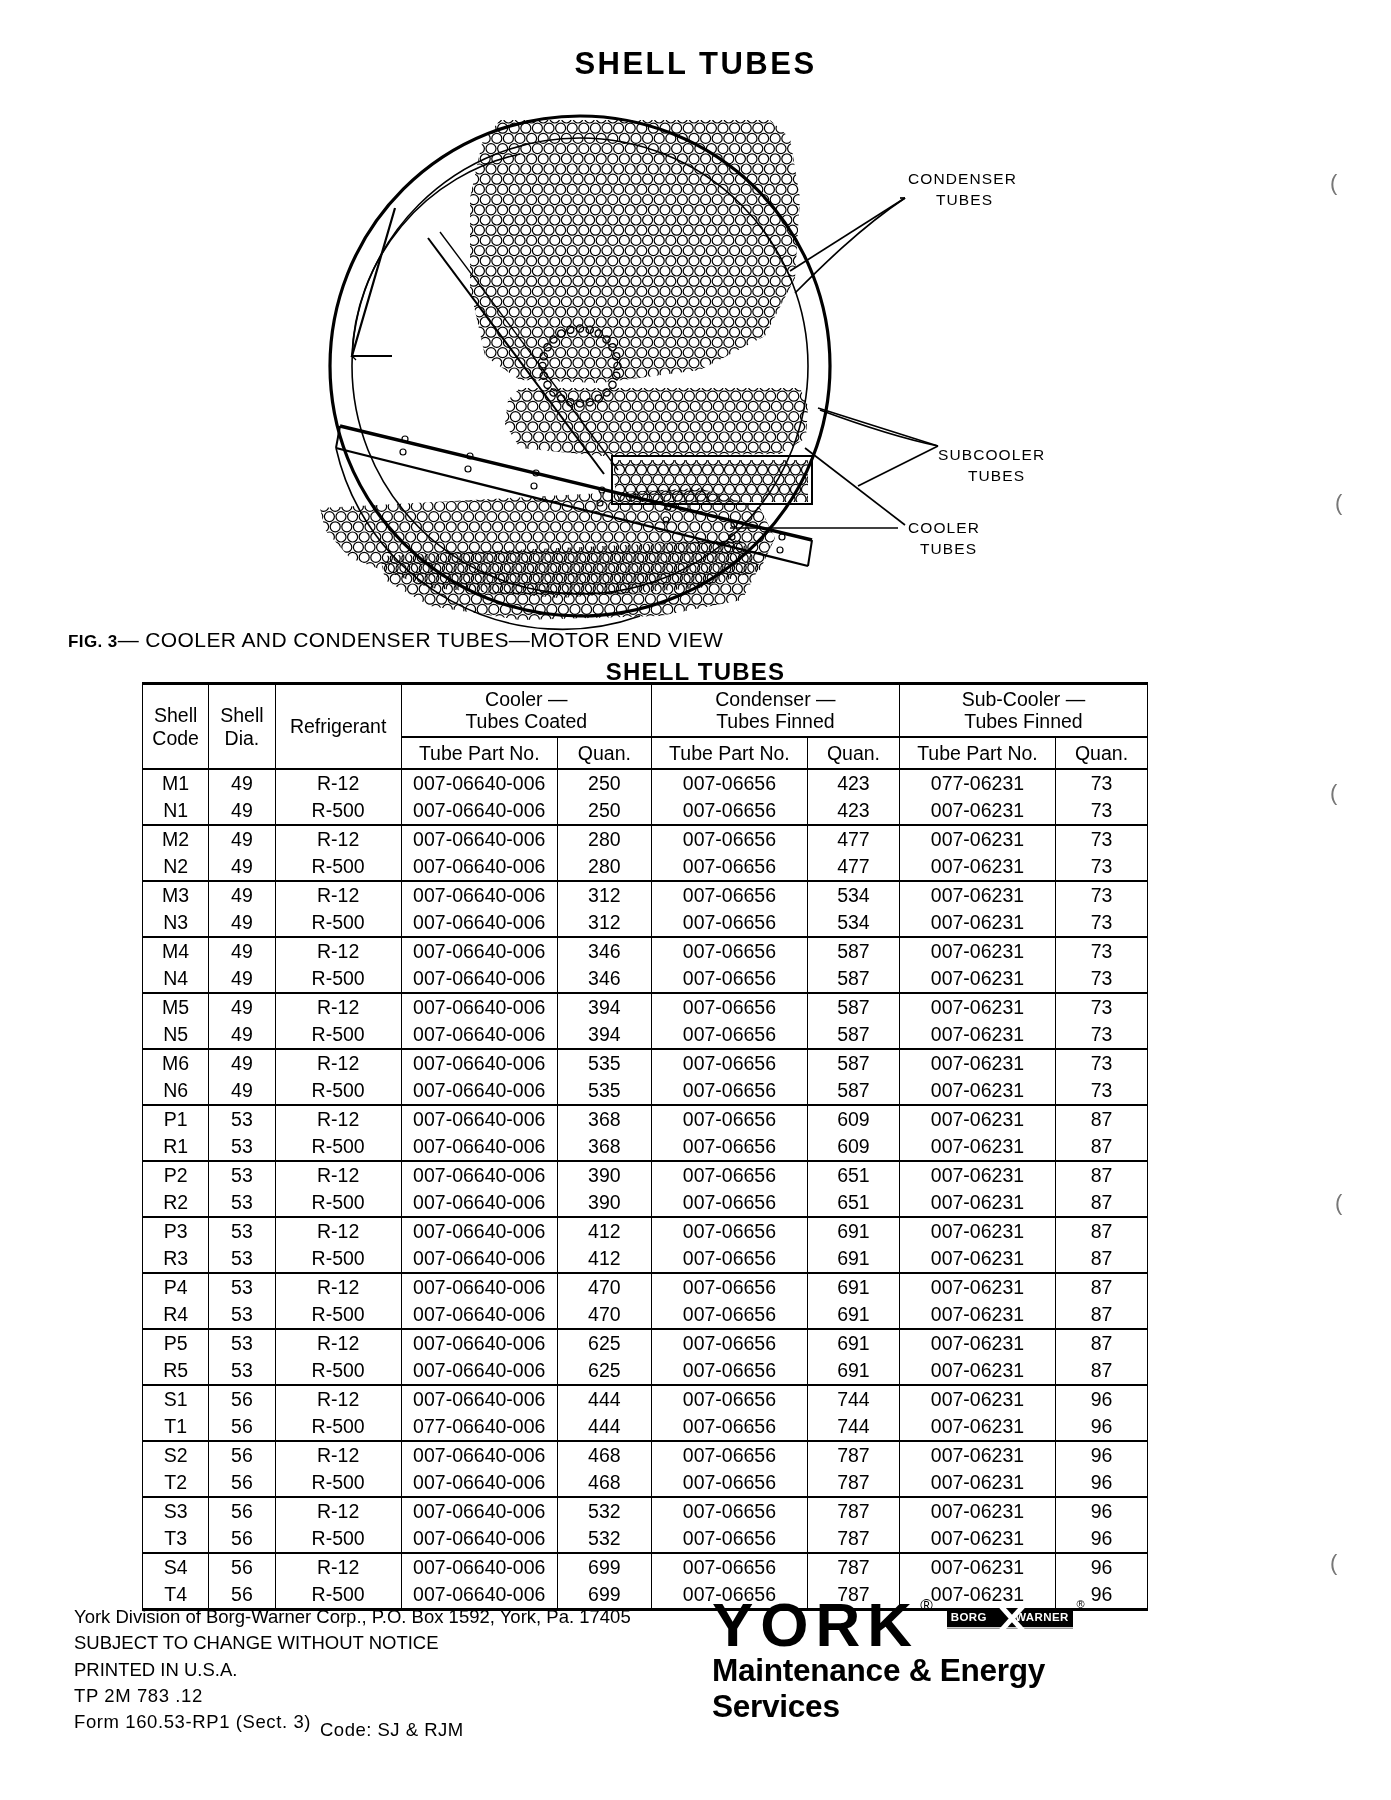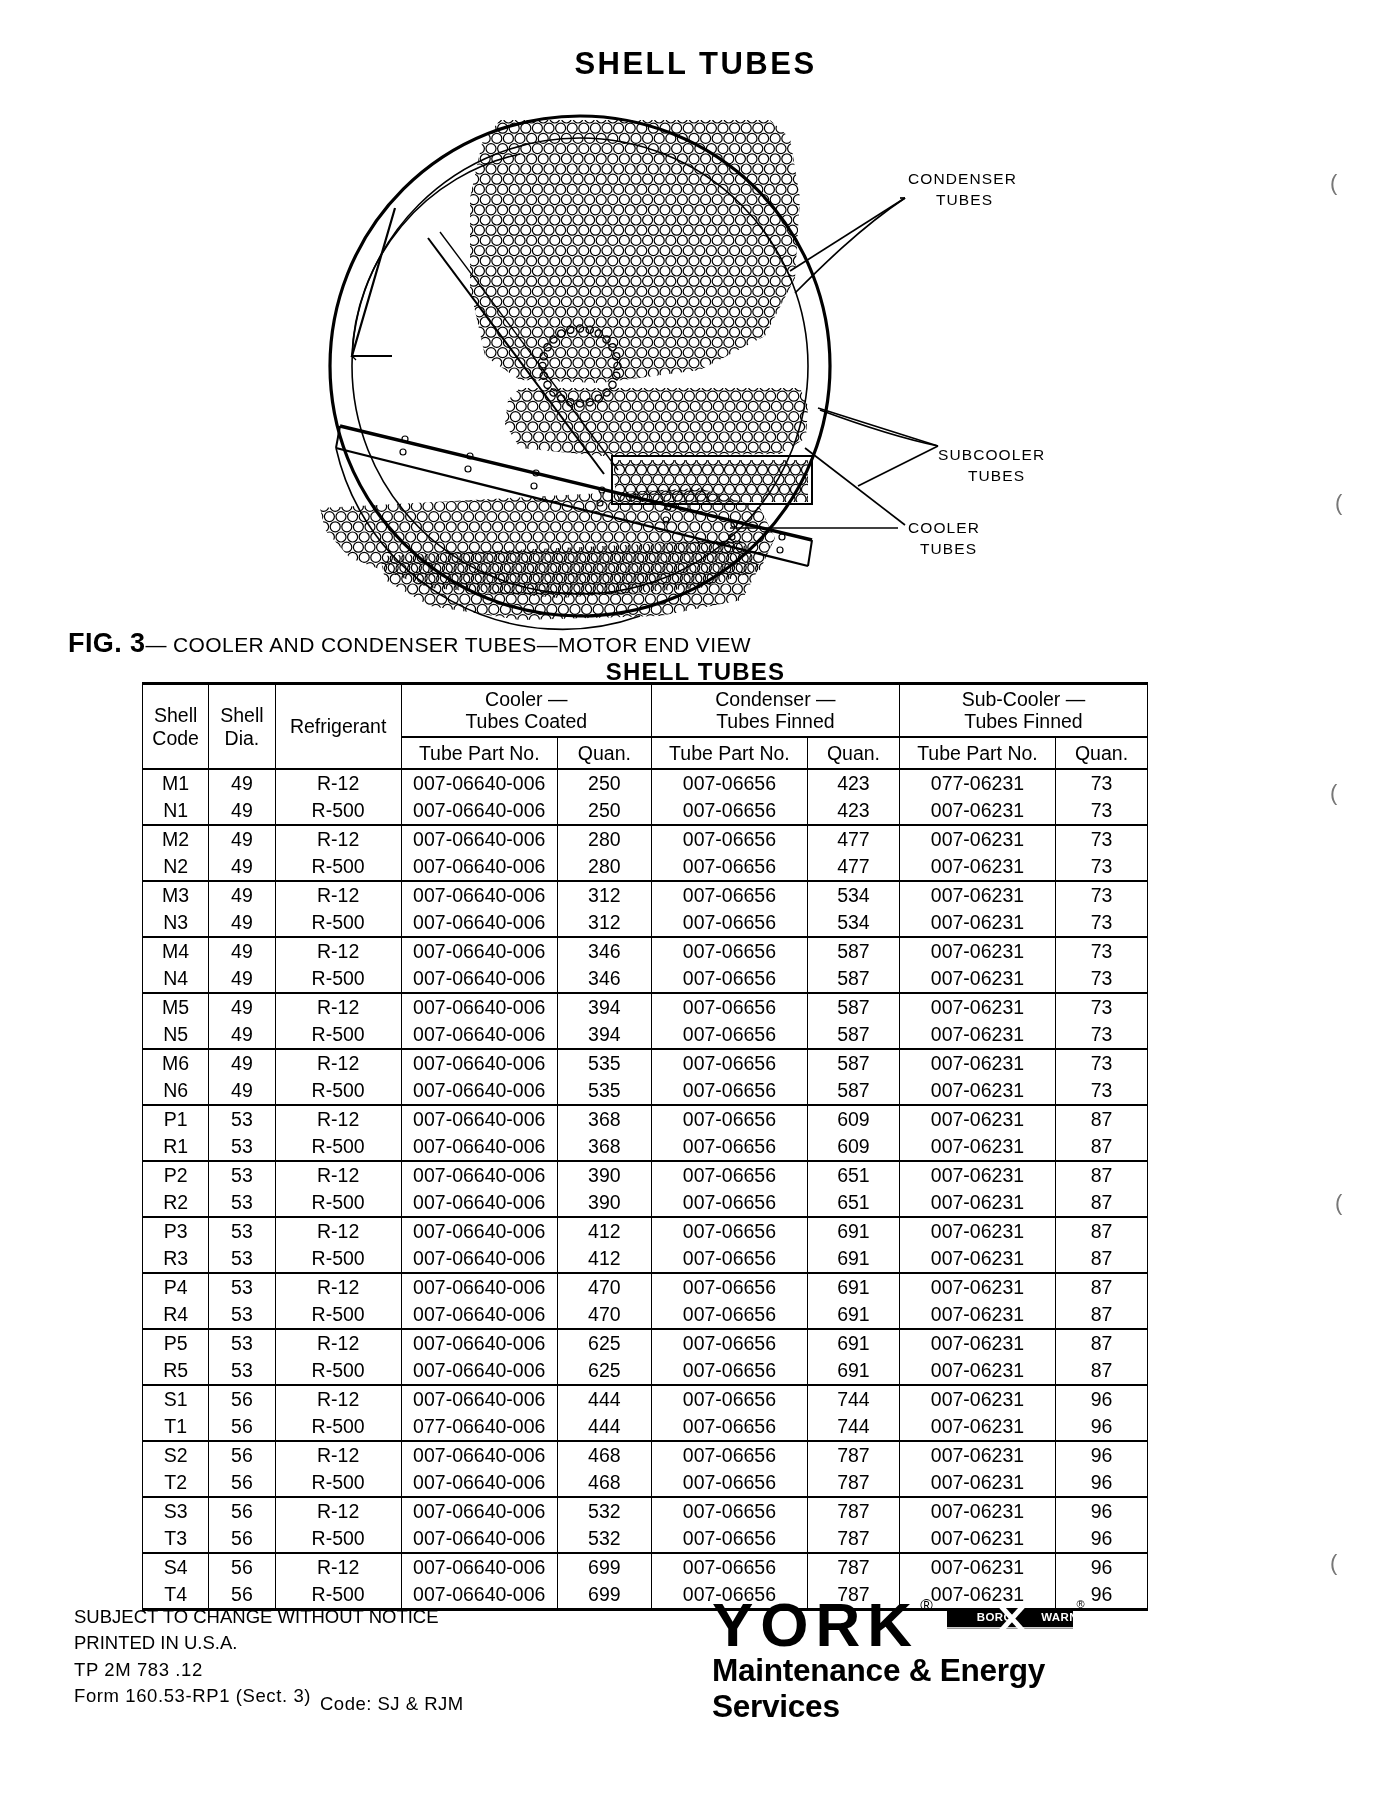--- a/index.html
+++ b/index.html
@@ -47,21 +47,21 @@
   .fig-caption {
     position: absolute;
     top: 628px;
     left: 68px;
     font-size: 21px;
     letter-spacing: 0.4px;
     white-space: nowrap;
   }
   .fig-caption .fig-no {
     font-weight: bold;
-    font-size: 27px;
+    font-size: 17px;
     margin-top: 8px;
   }
 
   .table-title {
     position: absolute;
     top: 658px;
     left: 0;
     width: 1391px;
     text-align: center;
     font-size: 24px;
@@ -195,21 +195,20 @@
     top: 15px;
     left: 4px;
     width: 118px;
     display: flex;
     justify-content: space-between;
     font-size: 11.5px;
     font-weight: bold;
     color: #fff;
     letter-spacing: 0.4px;
     z-index: 3;
-    margin-left: 26px;
   }
   .bw-reg {
     position: absolute;
     right: -10px;
     top: 2px;
     font-size: 11px;
   }
   .tagline {
     font-size: 31px;
     font-weight: bold;
@@ -2692,20 +2691,21 @@
           <td class="nb-top outer-bottom">007-06656</td>
           <td class="nb-top outer-bottom">787</td>
           <td class="nb-top outer-bottom">007-06231</td>
           <td class="nb-top outer-bottom">96</td>
         </tr>
       </tbody>
   </table>
 </div>
 
 <div class="footer-text">
+  <div>York Division of Borg-Warner Corp., P.O. Box 1592, York, Pa. 17405</div>
   <div>SUBJECT TO CHANGE WITHOUT NOTICE</div>
   <div>PRINTED IN U.S.A.</div>
   <div class="code-line mono-ish">
     <span>TP 2M 783 .12</span>
     <span class="code-right">Code:  SJ &amp; RJM</span>
   </div>
   <div class="mono-ish">Form  160.53-RP1 (Sect. 3)</div>
 </div>
 
 <div class="logo-block">

